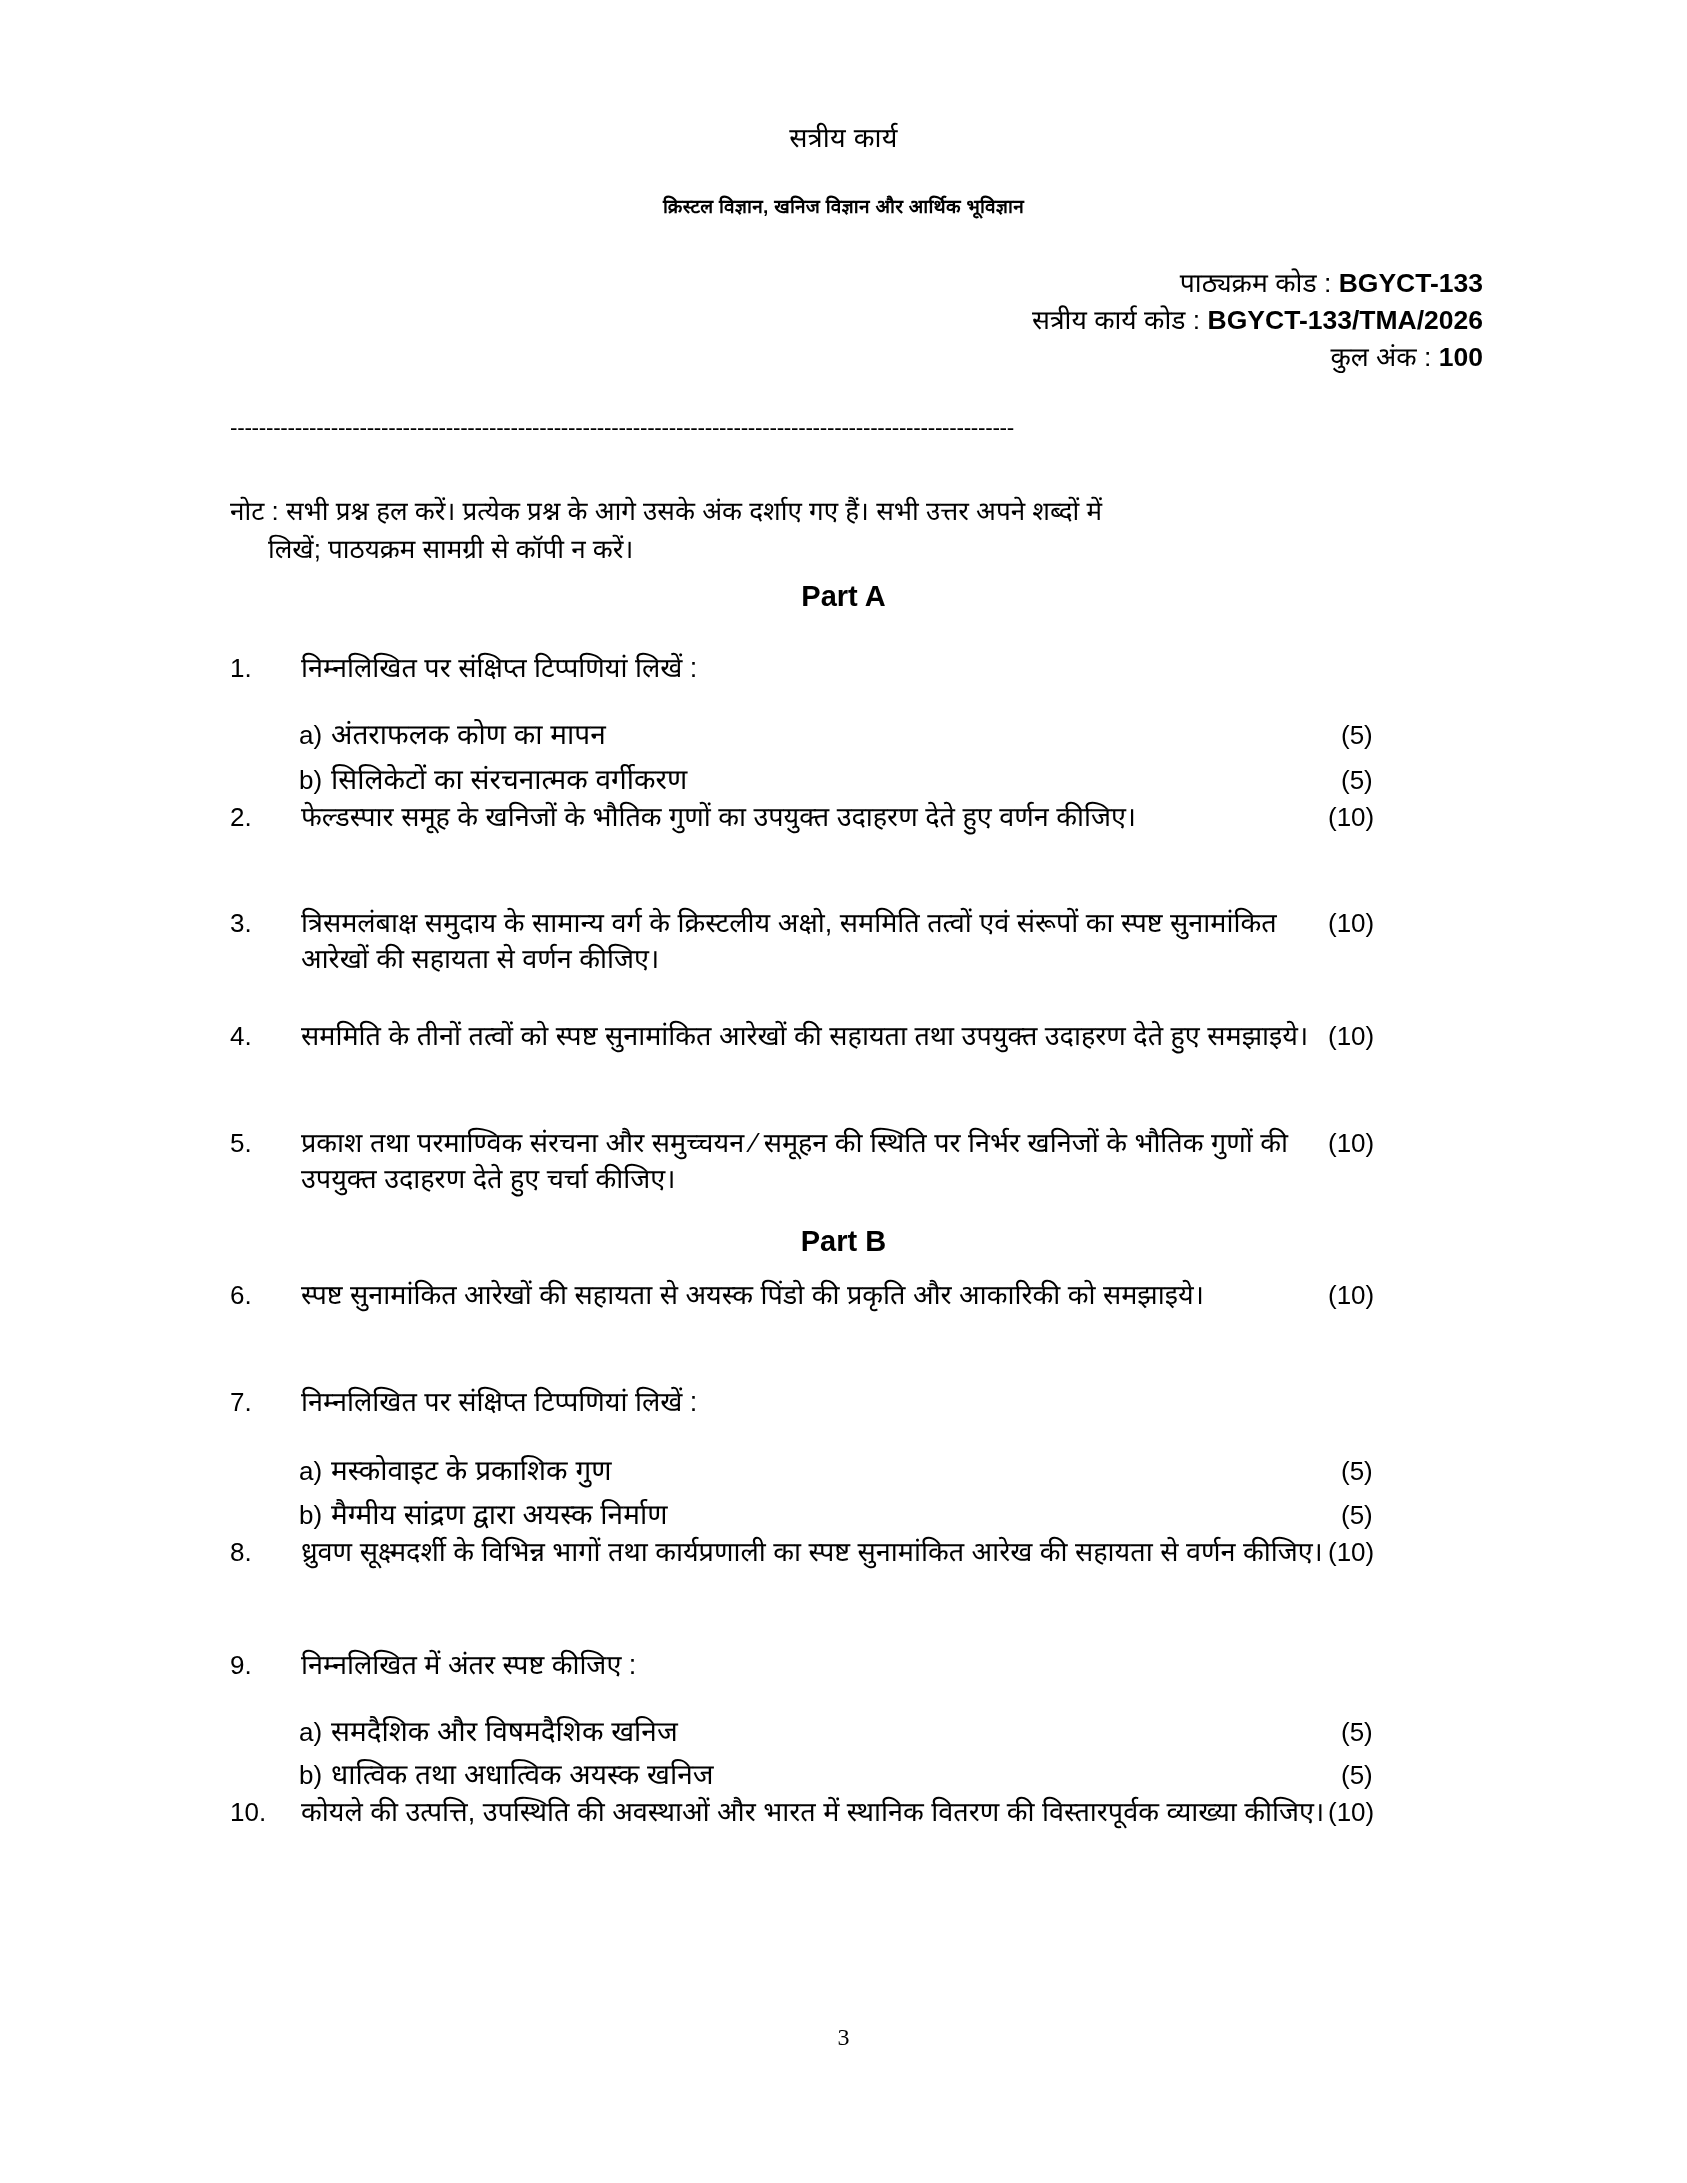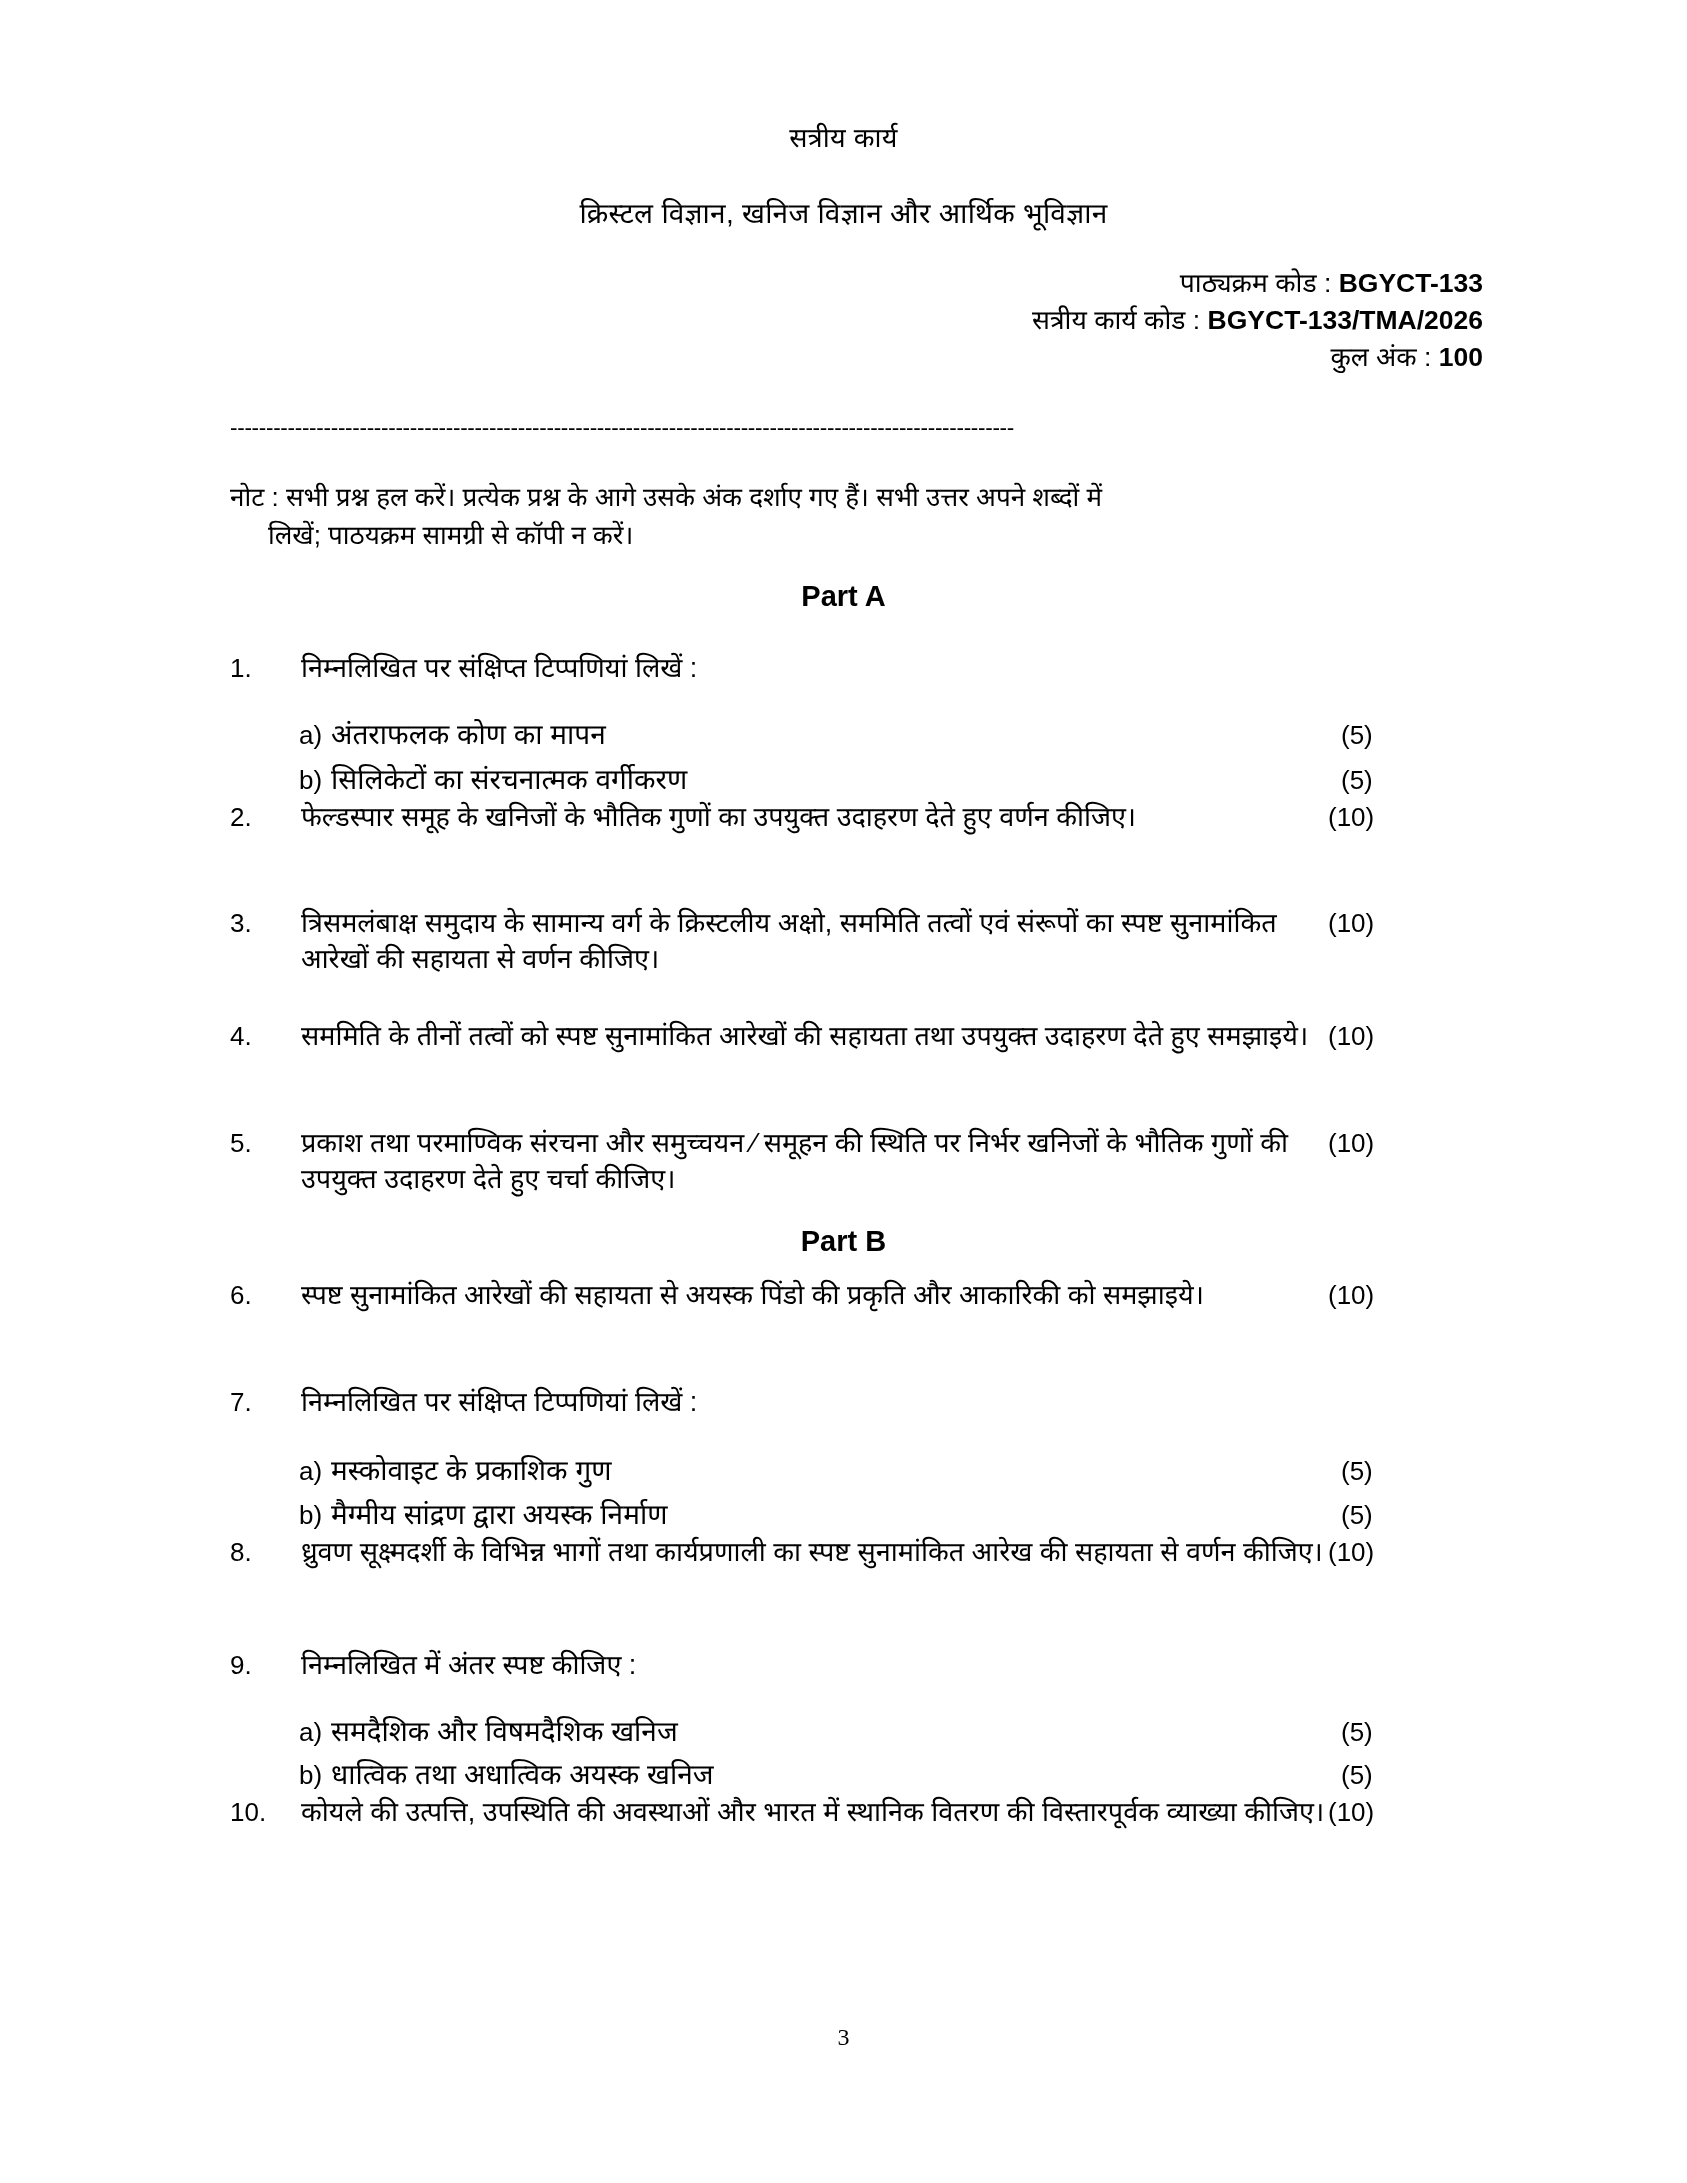--- a/index.html
+++ b/index.html
@@ -27,22 +27,23 @@
     top: 118px;
     text-align: center;
     font-size: 27px;
     letter-spacing: 0.3px;
   }
   .hdr-subtitle {
     position: absolute;
     left: 0; right: 0;
     top: 193px;
     text-align: center;
-    font-size: 28px;
+    font-size: 19px;
     letter-spacing: 0.3px;
+    font-weight: bold;
   }
   .code-block {
     position: absolute;
     right: 204px;
     top: 265px;
     text-align: right;
     font-size: 26.5px;
     line-height: 37px;
   }
   .code-row { white-space: nowrap; }
@@ -60,21 +61,21 @@
     overflow: hidden;
     white-space: nowrap;
     letter-spacing: -0.3px;
     font-family: "Liberation Sans", sans-serif;
   }
 
   
   .note {
     position: absolute;
     left: 230px;
-    top: 478px;
+    top: 492px;
     width: 1217px;
     font-size: 26px;
     line-height: 38px;
   }
   .note .l2 { padding-left: 38px; display:block; }
 
   
   .part-head {
     position: absolute;
     left: 0; right: 0;

